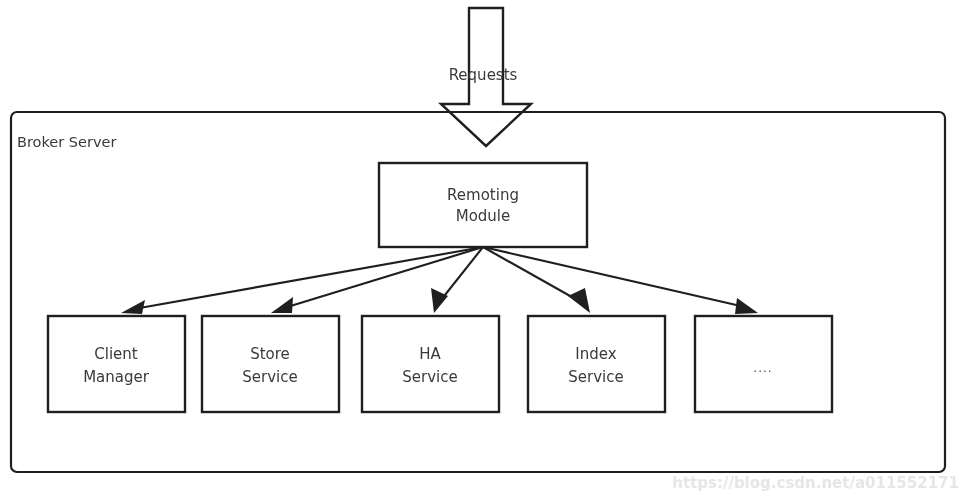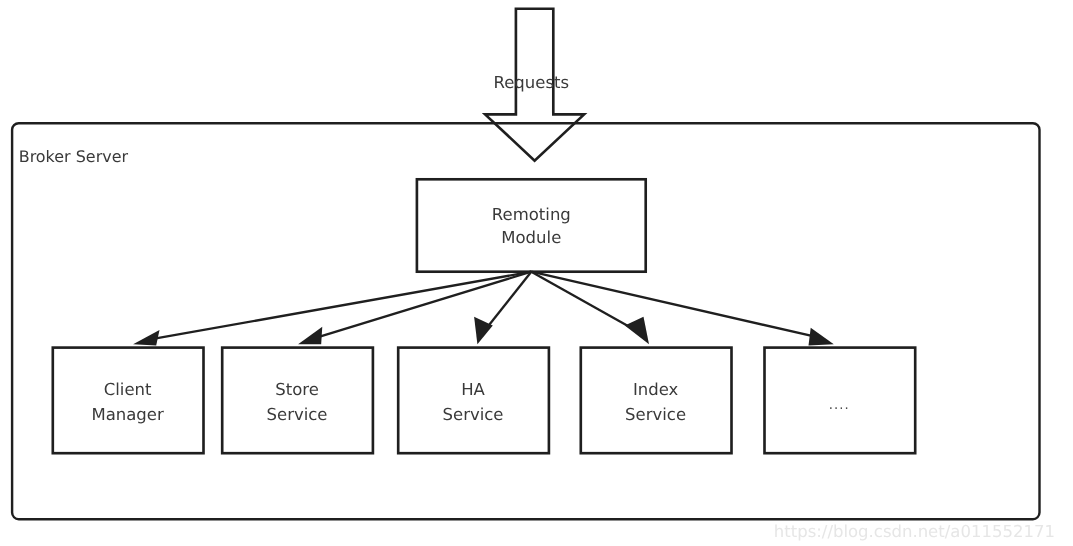--- a/index.html
+++ b/index.html
@@ -71,20 +71,21 @@
   }
   .watermark {
     position: absolute;
     right: 16px;
     bottom: 4px;
     font-size: 15px;
     color: #e6e6e6;
     font-family: "DejaVu Sans", "Liberation Sans", sans-serif;
     white-space: nowrap;
     user-select: none;
+    font-weight: bold;
   }
 </style>
 </head>
 <body>
 
 <div id="canvas">
 
   <svg class="diagram" viewBox="0 0 975 496" xmlns="http://www.w3.org/2000/svg">
 
     <path class="arrow-outline" d="M 469 8 L 503 8 L 503 104 L 531 104 L 486 146 L 441 104 L 469 104 Z"></path>

